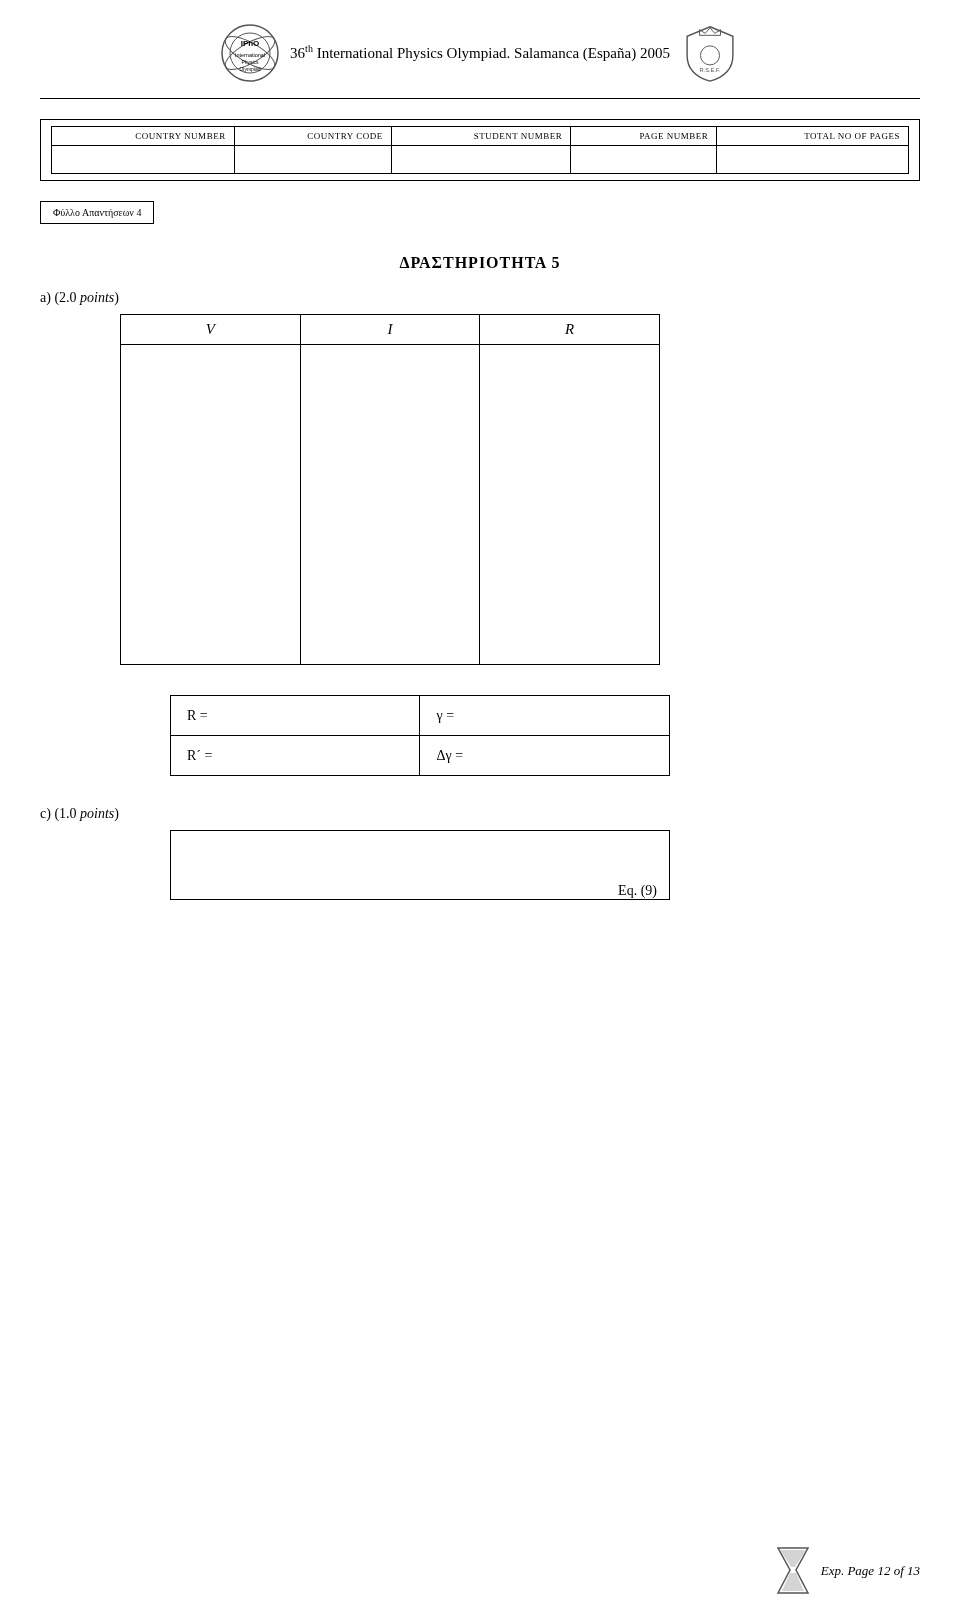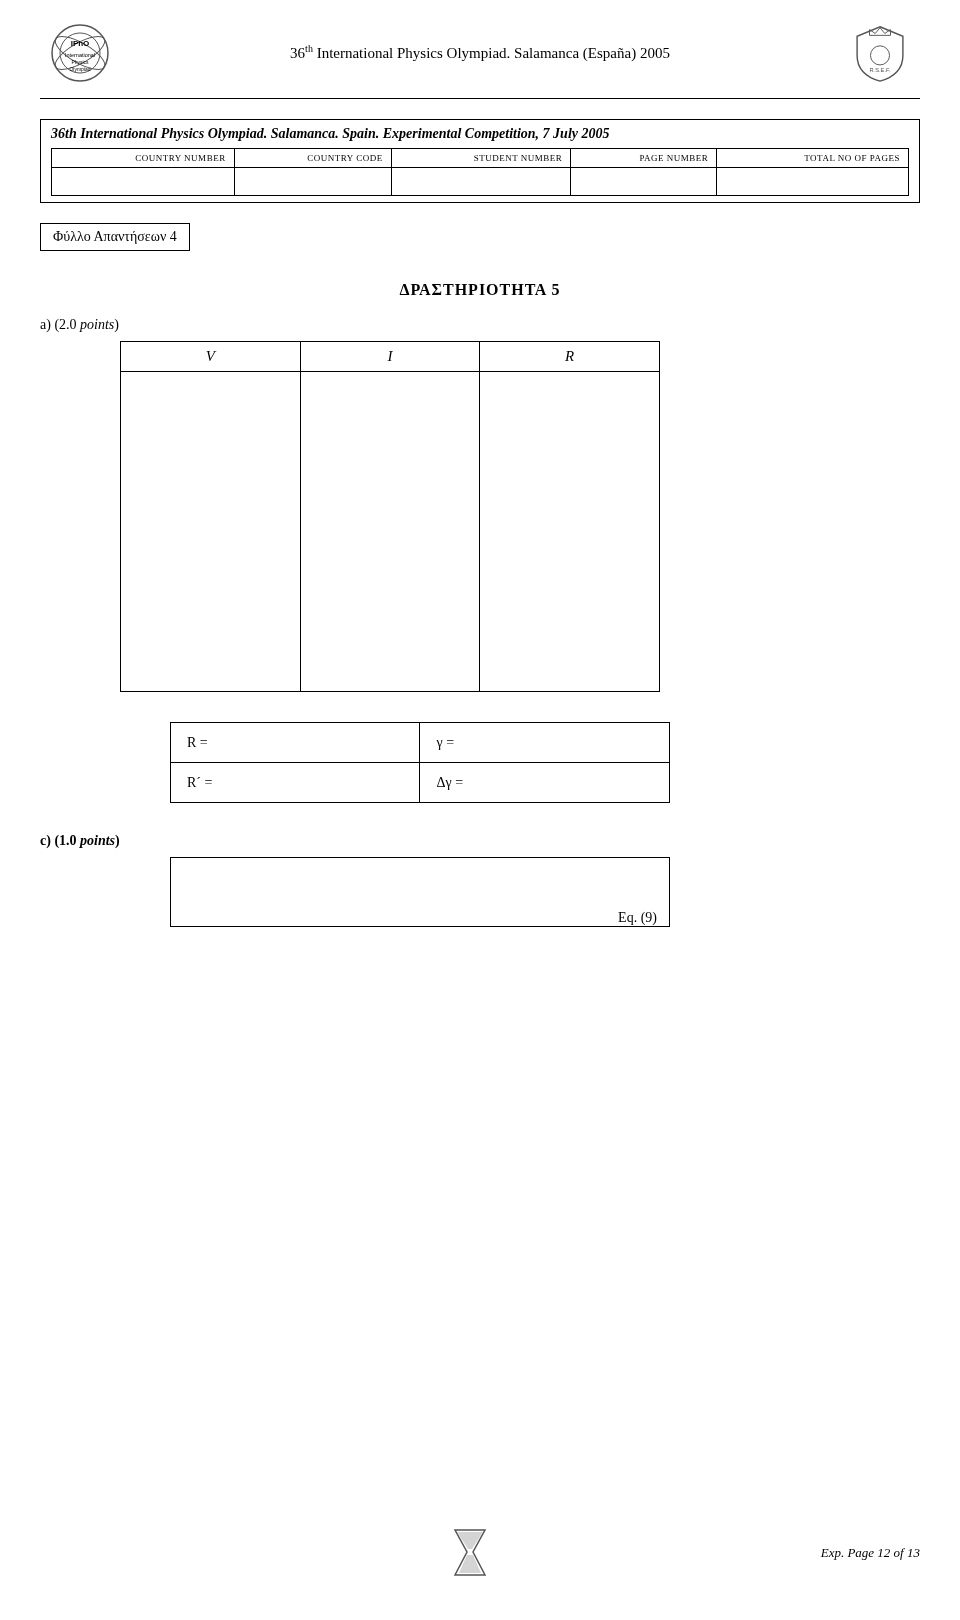--- a/index.html
+++ b/index.html
@@ -9,21 +9,21 @@
       background: #fff;
       font-family: 'Times New Roman', Times, serif;
       color: #000;
       position: relative;
     }
 
     
     .header {
       display: flex;
       align-items: center;
-      justify-content: space-between;
+      justify-content: center;
       padding: 18px 40px 10px 40px;
       border-bottom: none;
     }
     .header-logo-left {
       width: 80px;
       height: 70px;
       display: flex;
       align-items: center;
       justify-content: center;
     }
@@ -95,21 +95,21 @@
       height: 28px;
     }
 
     
     .sheet-label-box {
       border: 1.5px solid #000;
       display: inline-block;
       padding: 5px 12px;
       margin-top: 10px;
       margin-bottom: 30px;
-      font-size: 14px;
+      font-size: 10px;
     }
 
     
     .activity-title {
       text-align: center;
       font-size: 16px;
       font-weight: bold;
       letter-spacing: 1px;
       margin-bottom: 18px;
       font-family: 'Times New Roman', Times, serif;
@@ -176,26 +176,26 @@
       align-items: flex-end;
       justify-content: flex-end;
       padding: 0 12px;
       font-size: 14px;
       margin-bottom: 30px;
     }
 
     
     .footer {
       position: absolute;
-      bottom: 40px;
+      bottom: 22px;
       left: 0;
       right: 0;
       display: flex;
       align-items: center;
-      justify-content: space-between;
+      justify-content: flex-end;
       padding: 0 40px;
     }
     .footer-logo {
       width: 55px;
       height: 55px;
       display: flex;
       align-items: center;
       justify-content: center;
     }
     .footer-text {
@@ -248,21 +248,20 @@
     </svg>
   </div>
 </div>
 
 <hr class="divider-line" style="margin: 0 40px;">
 
 <div class="main-content">
 
   
   <div class="info-box">
-    <div class="info-box-title">36th International Physics Olympiad. Salamanca. Spain. Experimental Competition, 7 July 2005</div>
     <table class="info-table">
       <thead>
         <tr>
           <th>COUNTRY NUMBER</th>
           <th>COUNTRY CODE</th>
           <th>STUDENT NUMBER</th>
           <th>PAGE NUMBER</th>
           <th>TOTAL No OF PAGES</th>
         </tr>
       </thead>
@@ -313,21 +312,21 @@
         <td>γ =</td>
       </tr>
       <tr>
         <td>R´ =</td>
         <td>Δγ =</td>
       </tr>
     </tbody>
   </table>
 
   
-  <div class="section-label" style="margin-top:4px;font-weight:bold;">
+  <div class="section-label" style="margin-top:4px;">
     <span>c) (1.0 </span><span style="font-style:italic;">points</span><span>)</span>
   </div>
   <div class="eq-box">
     <span>Eq. (9)</span>
   </div>
 
 </div>
 
 <div class="footer">
   <div style="width:80px;"></div>

